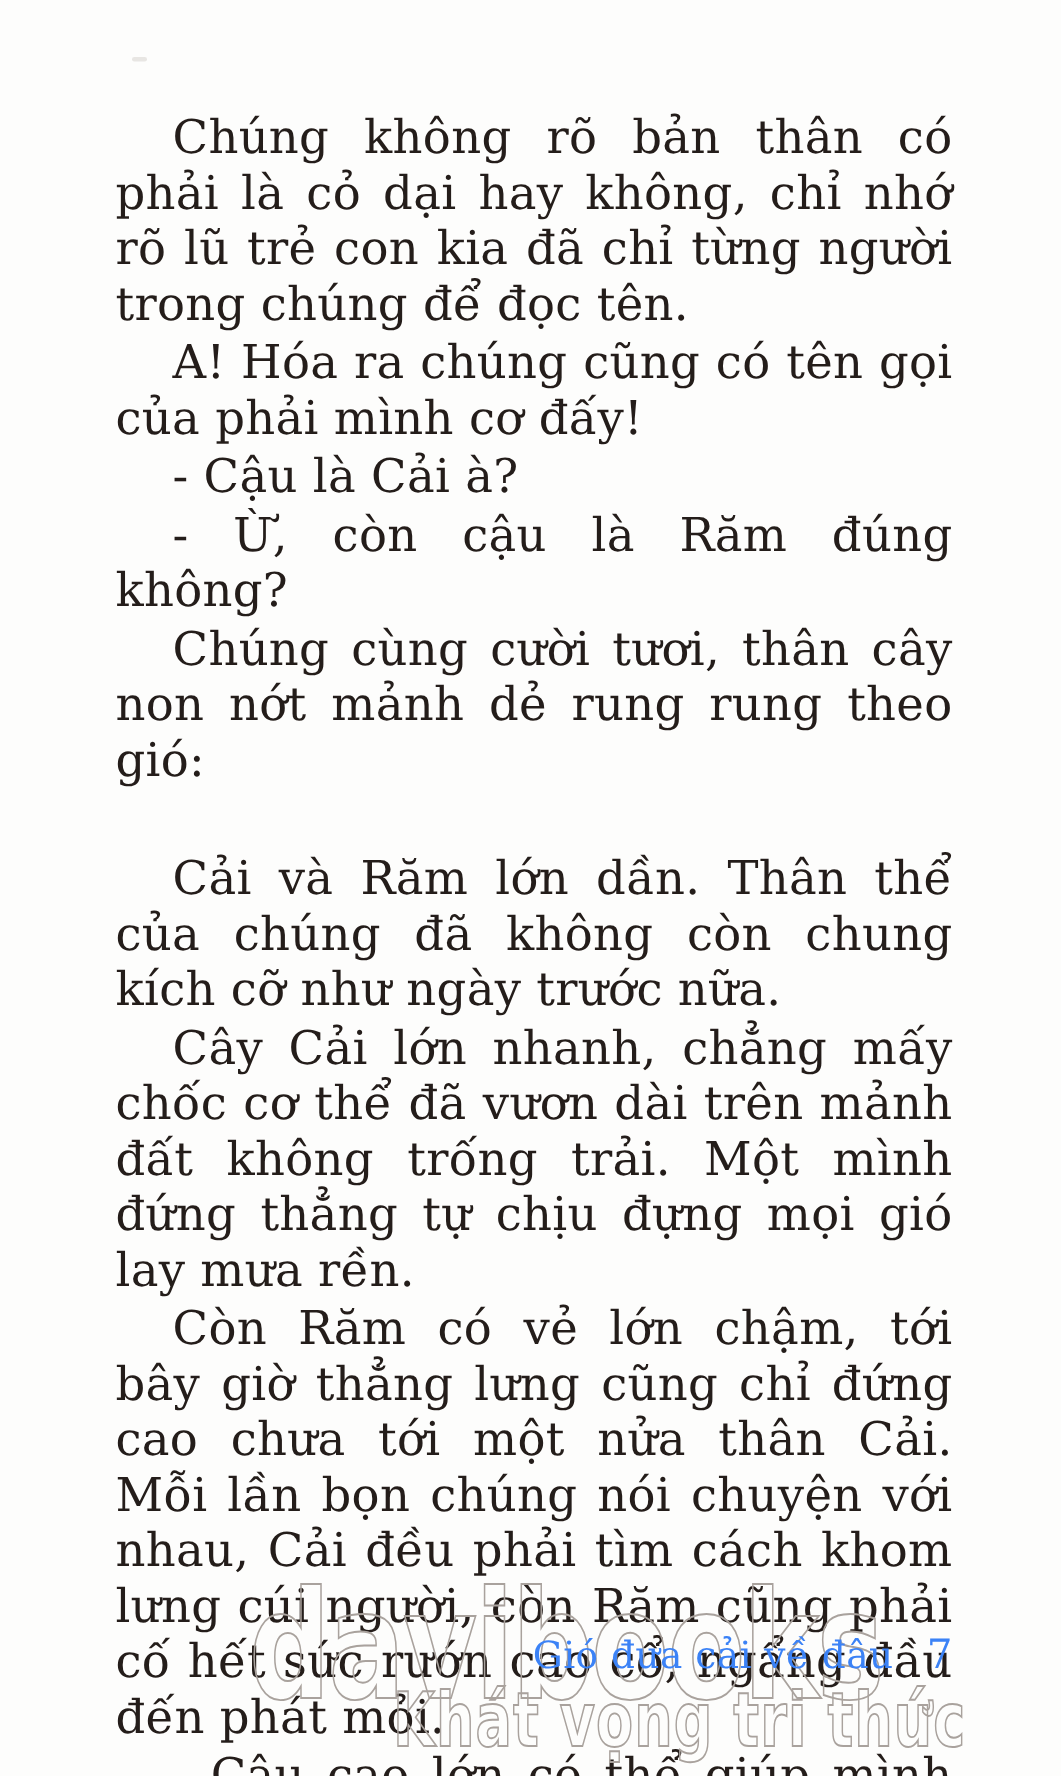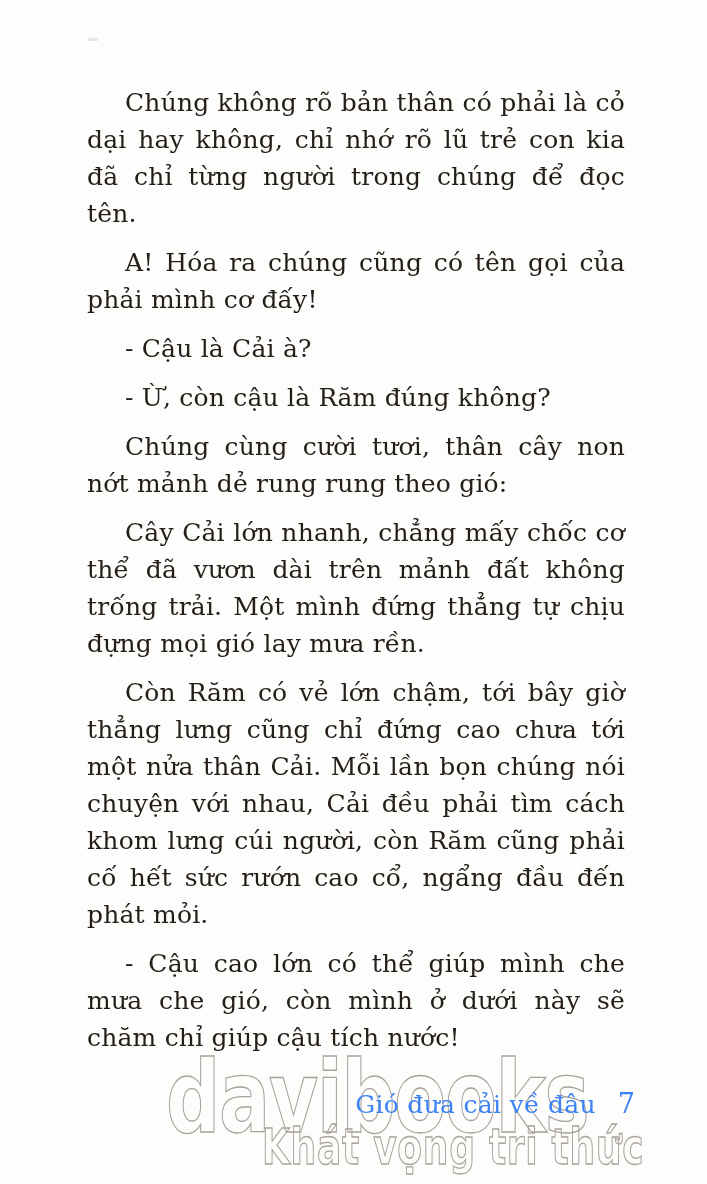--- a/index.html
+++ b/index.html
@@ -25,22 +25,22 @@
     background: #e8e6e3;
     border-radius: 2px;
   }
   .text-block {
     position: absolute;
     left: 75px;
     top: 72px;
     width: 562px;
   }
   .text-block p {
-    margin: 12px;
-    font-size: 25px;
+    margin: 2px;
+    font-size: 31px;
     line-height: 37px;
     text-align: justify;
     text-indent: 38px;
     letter-spacing: 0.2px;
   }
   .text-block p.section-start {
     margin-top: 42px;
   }
   .footer-zone {
     position: absolute;
@@ -100,20 +100,21 @@
 <body>
 
 <div class="page">
 
   <div class="text-block">
     <p>Chúng không rõ bản thân có phải là cỏ dại hay không, chỉ nhớ rõ lũ trẻ con kia đã chỉ từng người trong chúng để đọc tên.</p>
     <p>A! Hóa ra chúng cũng có tên gọi của phải mình cơ đấy!</p>
     <p>- Cậu là Cải à?</p>
     <p>- Ừ, còn cậu là Răm đúng không?</p>
     <p>Chúng cùng cười tươi, thân cây non nớt mảnh dẻ rung rung theo gió:</p>
+    <p class="section-start">Cải và Răm lớn dần. Thân thể của chúng đã không còn chung kích cỡ như ngày trước nữa.</p>
     <p>Cây Cải lớn nhanh, chẳng mấy chốc cơ thể đã vươn dài trên mảnh đất không trống trải. Một mình đứng thẳng tự chịu đựng mọi gió lay mưa rền.</p>
     <p>Còn Răm có vẻ lớn chậm, tới bây giờ thẳng lưng cũng chỉ đứng cao chưa tới một nửa thân Cải. Mỗi lần bọn chúng nói chuyện với nhau, Cải đều phải tìm cách khom lưng cúi người, còn Răm cũng phải cố hết sức rướn cao cổ, ngẩng đầu đến phát mỏi.</p>
     <p>- Cậu cao lớn có thể giúp mình che mưa che gió, còn mình ở dưới này sẽ chăm chỉ giúp cậu tích nước!</p>
   </div>
 
   <div class="footer-zone">
     <div class="watermark watermark-main">davibooks</div>
     <div class="watermark watermark-slogan">Khát vọng tri thức</div>
     <div class="running-footer">
       <span class="title">Gió đưa cải về đâu</span>

